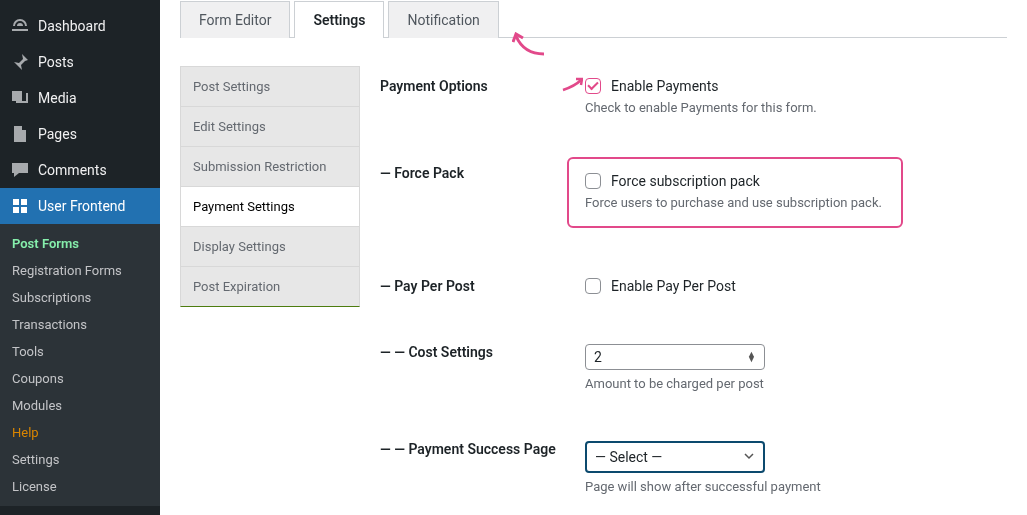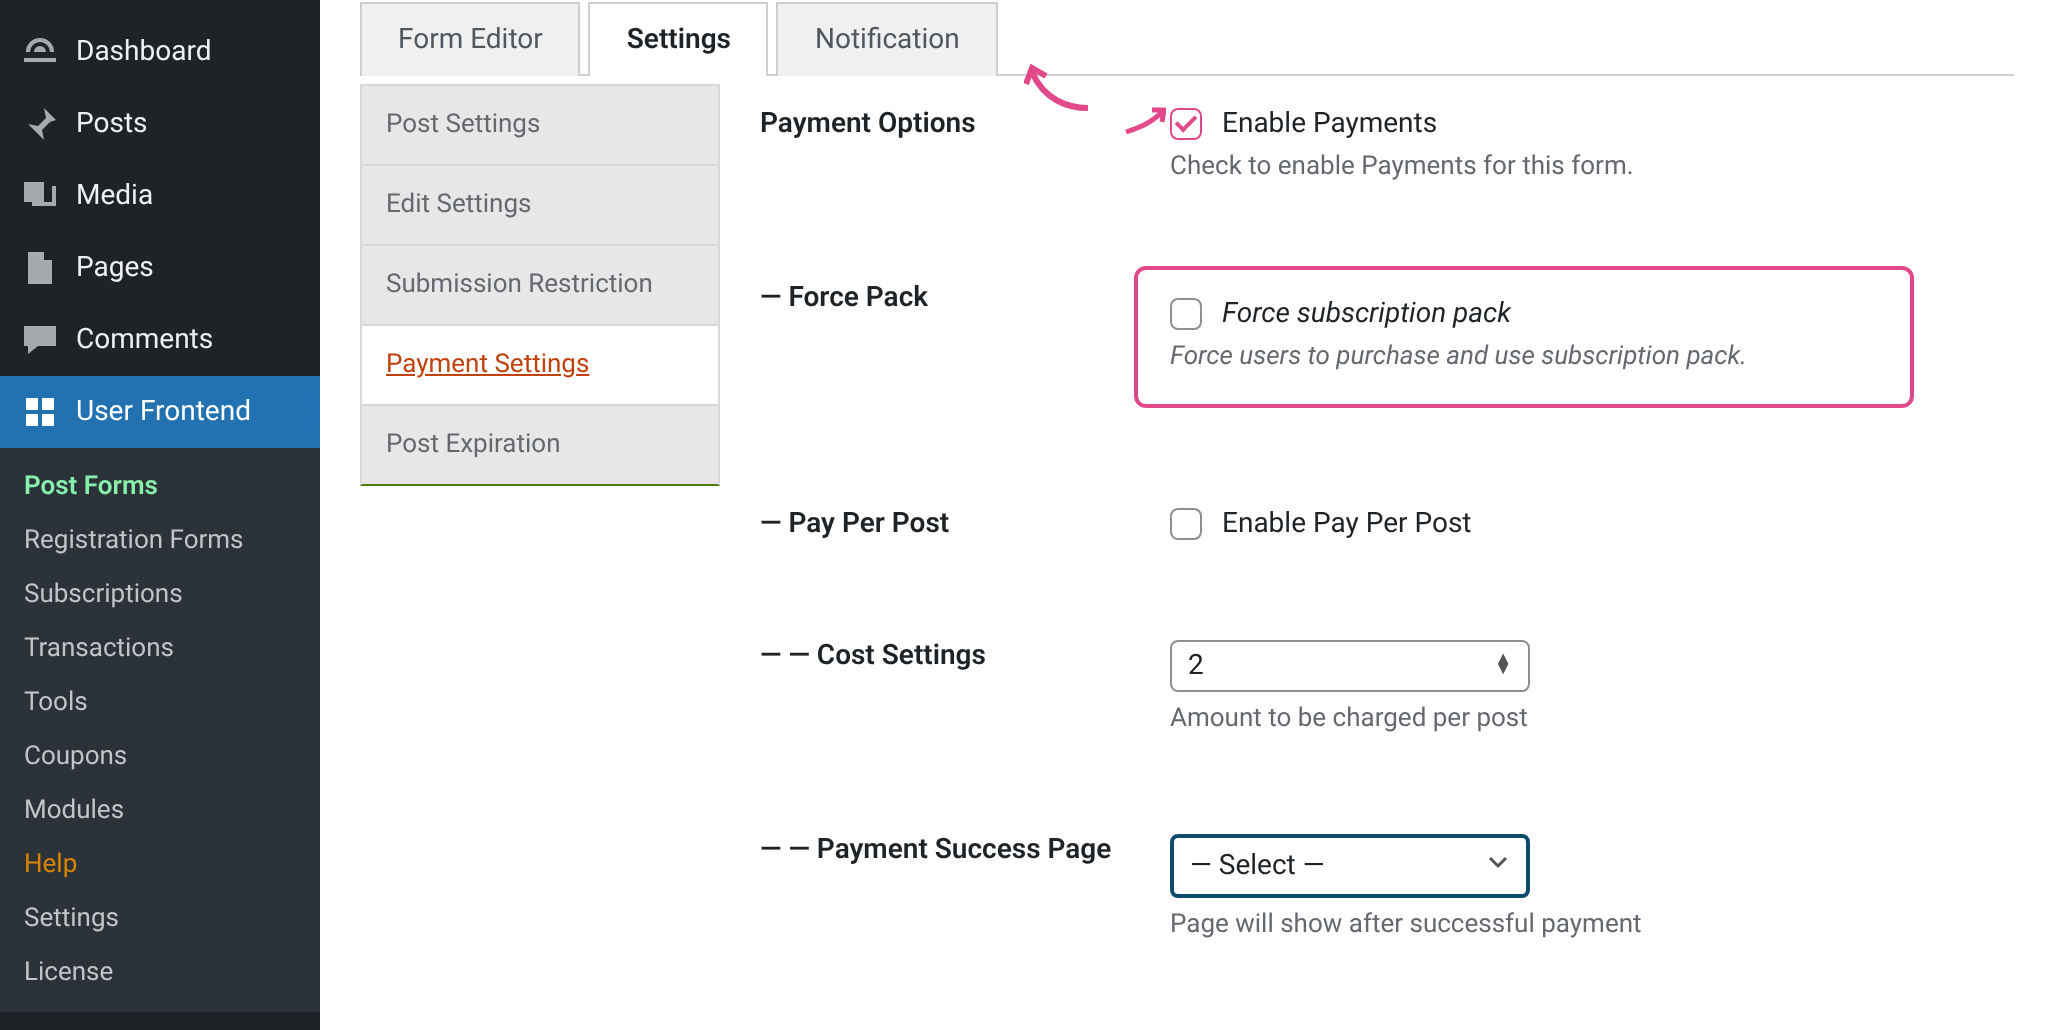--- a/index.html
+++ b/index.html
@@ -18,49 +18,49 @@
     .admin-nav .sub-item { display: block; padding: 6px 12px; color: #c3c4c7; cursor: pointer; font-size: 13px; }
     .admin-nav .sub-item.sub-active { color: #86efac; font-weight: 600; }
     .admin-nav .sub-item.help { color: #d98500; }
     .admin-nav .nav-item .label { color: #f0f0f1; }
     .admin-nav .nav-item.active .label { color: #fff; }
 
     
     .main { flex: 1; display: flex; flex-direction: column; padding: 0 20px 20px 20px; background: #fff; }
 
     
-    .top-tabs { display: flex; border-bottom: 1px solid #ccd0d4; margin-bottom: 4px; position: relative; }
+    .top-tabs { display: flex; border-bottom: 1px solid #ccd0d4; margin-bottom: 28px; position: relative; }
     .top-tab { padding: 10px 18px; background: #f0f0f1; border: 1px solid #ccd0d4; border-bottom: none; margin-right: 4px; color: #50575e; cursor: pointer; font-size: 14px; position: relative; top: 1px; }
     .top-tab.active { background: #fff; color: #1d2327; font-weight: 600; }
 
     
     .tab-arrow { position: absolute; left: 332px; top: 32px; }
 
     
     .form-area { display: flex; gap: 20px; }
     .settings-list { width: 180px; }
     .settings-list .s-item { background: #e7e7e7; border: 1px solid #d8d8d8; border-bottom: none; padding: 12px 12px; color: #646970; cursor: pointer; font-size: 13px; }
     .settings-list .s-item:last-child { border-bottom: 1px solid #4d7c0f; }
-    .settings-list .s-item.sel { background: #fff; color: #c2410c; text-decoration: underline; }
+    .settings-list .s-item.sel { background: #fff; color: #000000; }
 
     
     .form-fields { flex: 1; }
     .row { display: flex; align-items: flex-start; padding: 20px 0 30px 0; }
     .row:first-child { padding-top: 12px; }
     .row .rlabel { width: 205px; font-weight: 600; font-size: 14px; }
     .row .rcontent { flex: 1; }
     .chk-line { display: flex; align-items: center; gap: 10px; }
     .chk { width: 16px; height: 16px; border: 1px solid #8c8f94; border-radius: 4px; background: #fff; display: inline-flex; align-items: center; justify-content: center; cursor: pointer; }
     .chk.checked { background: #fff; border-color: #e2498a; }
     .chk.checked::after { content: ''; width: 8px; height: 4px; border-left: 2px solid #e2498a; border-bottom: 2px solid #e2498a; transform: rotate(-45deg) translate(1px,-1px); }
     .chk-label { font-size: 14px; }
     .desc { color: #646970; font-size: 13px; margin-top: 6px; }
     .desc a { color: #2271b1; text-decoration: underline; }
 
-    .highlight-box { border: 2px solid #e2498a; border-radius: 6px; padding: 14px 16px 16px 16px; position: relative; left: -18px; margin-left: 0; width: 390px; margin-top: -8px; font-style: italic; }
+    .highlight-box { border: 2px solid #e2498a; border-radius: 6px; padding: 14px 16px 16px 16px; position: relative; left: -18px; margin-left: 0; width: 336px; margin-top: -8px; }
 
     .stepper { border: 1px solid #8c8f94; border-radius: 4px; padding: 4px 8px; width: 180px; display: flex; align-items: center; justify-content: space-between; font-size: 14px; }
     .stepper .step-arrows { display: flex; flex-direction: column; line-height: 5px; font-size: 9px; color: #555; }
 
     .selectbox { border: 2px solid #0c4a6e; border-radius: 4px; padding: 6px 8px; width: 180px; display: flex; align-items: center; justify-content: space-between; font-size: 14px; cursor: pointer; }
 
     .chk-annot { position: relative; }
     .chk-annot .arrw { position: absolute; left: -24px; top: -2px; }
   </style>
 </head>
@@ -145,20 +145,21 @@
       </span>
     </div>
 
     <div class="form-area">
 
       <aside class="settings-list">
         <div class="s-item">Post Settings</div>
         <div class="s-item">Edit Settings</div>
         <div class="s-item">Submission Restriction</div>
         <div class="s-item sel">Payment Settings</div>
+        <div class="s-item">Display Settings</div>
         <div class="s-item">Post Expiration</div>
       </aside>
 
       <section class="form-fields">
 
         <div class="row">
           <div class="rlabel">Payment Options</div>
           <div class="rcontent chk-annot">
             <span class="arrw">
               <svg width="22" height="18" viewBox="0 0 22 18">

